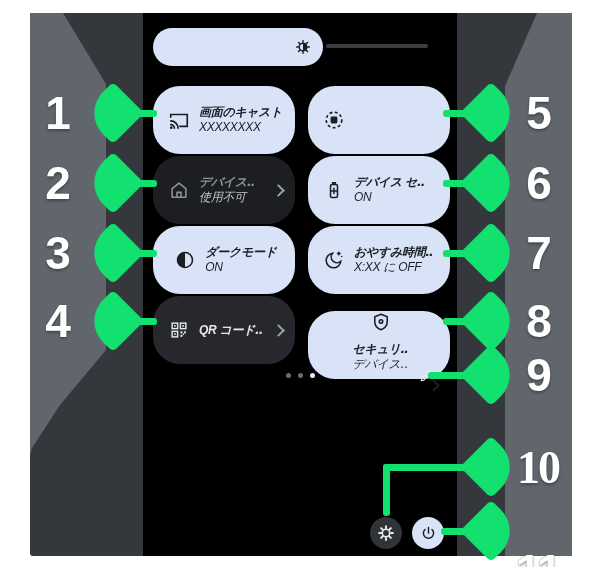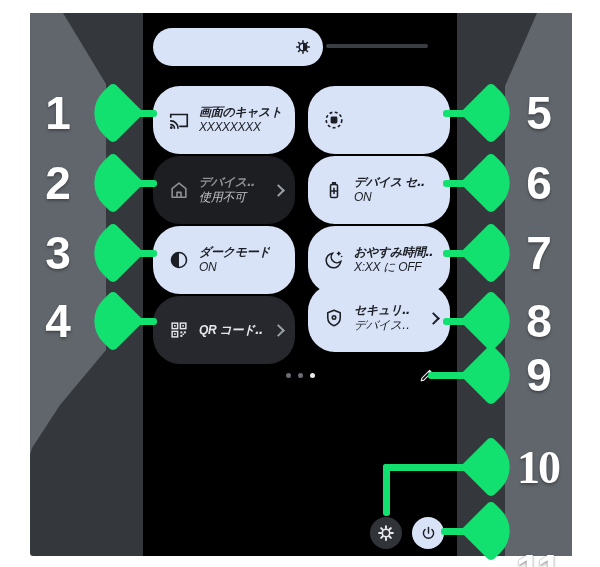--- a/index.html
+++ b/index.html
@@ -105,21 +105,21 @@
       <rect x="8.2" y="6" width="7.6" height="14.2" rx="1.5"></rect>
       <path d="M10.6 6V4.2h2.8V6"></path>
       <path d="M12 10.2v5.6M9.2 13h5.6"></path>
     </svg>
     <div class="txt">
         <span class="title">デバイス セ‥</span>
         <span class="sub">ON</span>
       </div>
   </div>
 
-  <div class="pill tile active" style="left:10px;top:213px;">
+  <div class="pill tile active" style="left:10px;top:213px;justify-content:center;">
     <svg class="icn" width="22" height="22" viewBox="0 0 24 24" stroke="#1B1E24" stroke-width="1.7" fill="none">
       <circle cx="12" cy="12" r="8.2"></circle>
       <path d="M12 3.8a8.2 8.2 0 0 0 0 16.4Z" fill="#1B1E24" stroke="none"></path>
     </svg>
     <div class="txt">
         <span class="title">ダークモード</span>
         <span class="sub">ON</span>
       </div>
   </div>
 
@@ -149,21 +149,21 @@
       <path d="M19.4 13.6A8 8 0 1 1 10.4 4.6a6.4 6.4 0 0 0 9 9Z"></path>
       <path d="M17.2 3.6v2.8M15.8 5h2.8"></path>
       <circle cx="20.3" cy="8.2" r=".9" fill="#1B1E24" stroke="none"></circle>
     </svg>
     <div class="txt">
         <span class="title">おやすみ時間‥</span>
         <span class="sub">X:XX に OFF</span>
       </div>
   </div>
 
-  <div class="pill tile active" style="left:165px;top:271px;">
+  <div class="pill tile active" style="left:165px;top:298px;flex-direction:column;">
     <svg class="icn" width="22" height="22" viewBox="0 0 24 24" stroke="#1B1E24" stroke-width="1.7" fill="none" stroke-linejoin="round">
       <path d="M12 3.6 18.8 6.2v5.3c0 4.6-2.9 7.6-6.8 8.9-3.9-1.3-6.8-4.3-6.8-8.9V6.2Z"></path>
       <circle cx="12" cy="11.5" r="1.9"></circle>
     </svg>
     <div class="txt">
         <span class="title">セキュリ‥</span>
         <span class="sub">デバイス‥</span>
       </div>
     <span class="chev dark"></span>
   </div>

